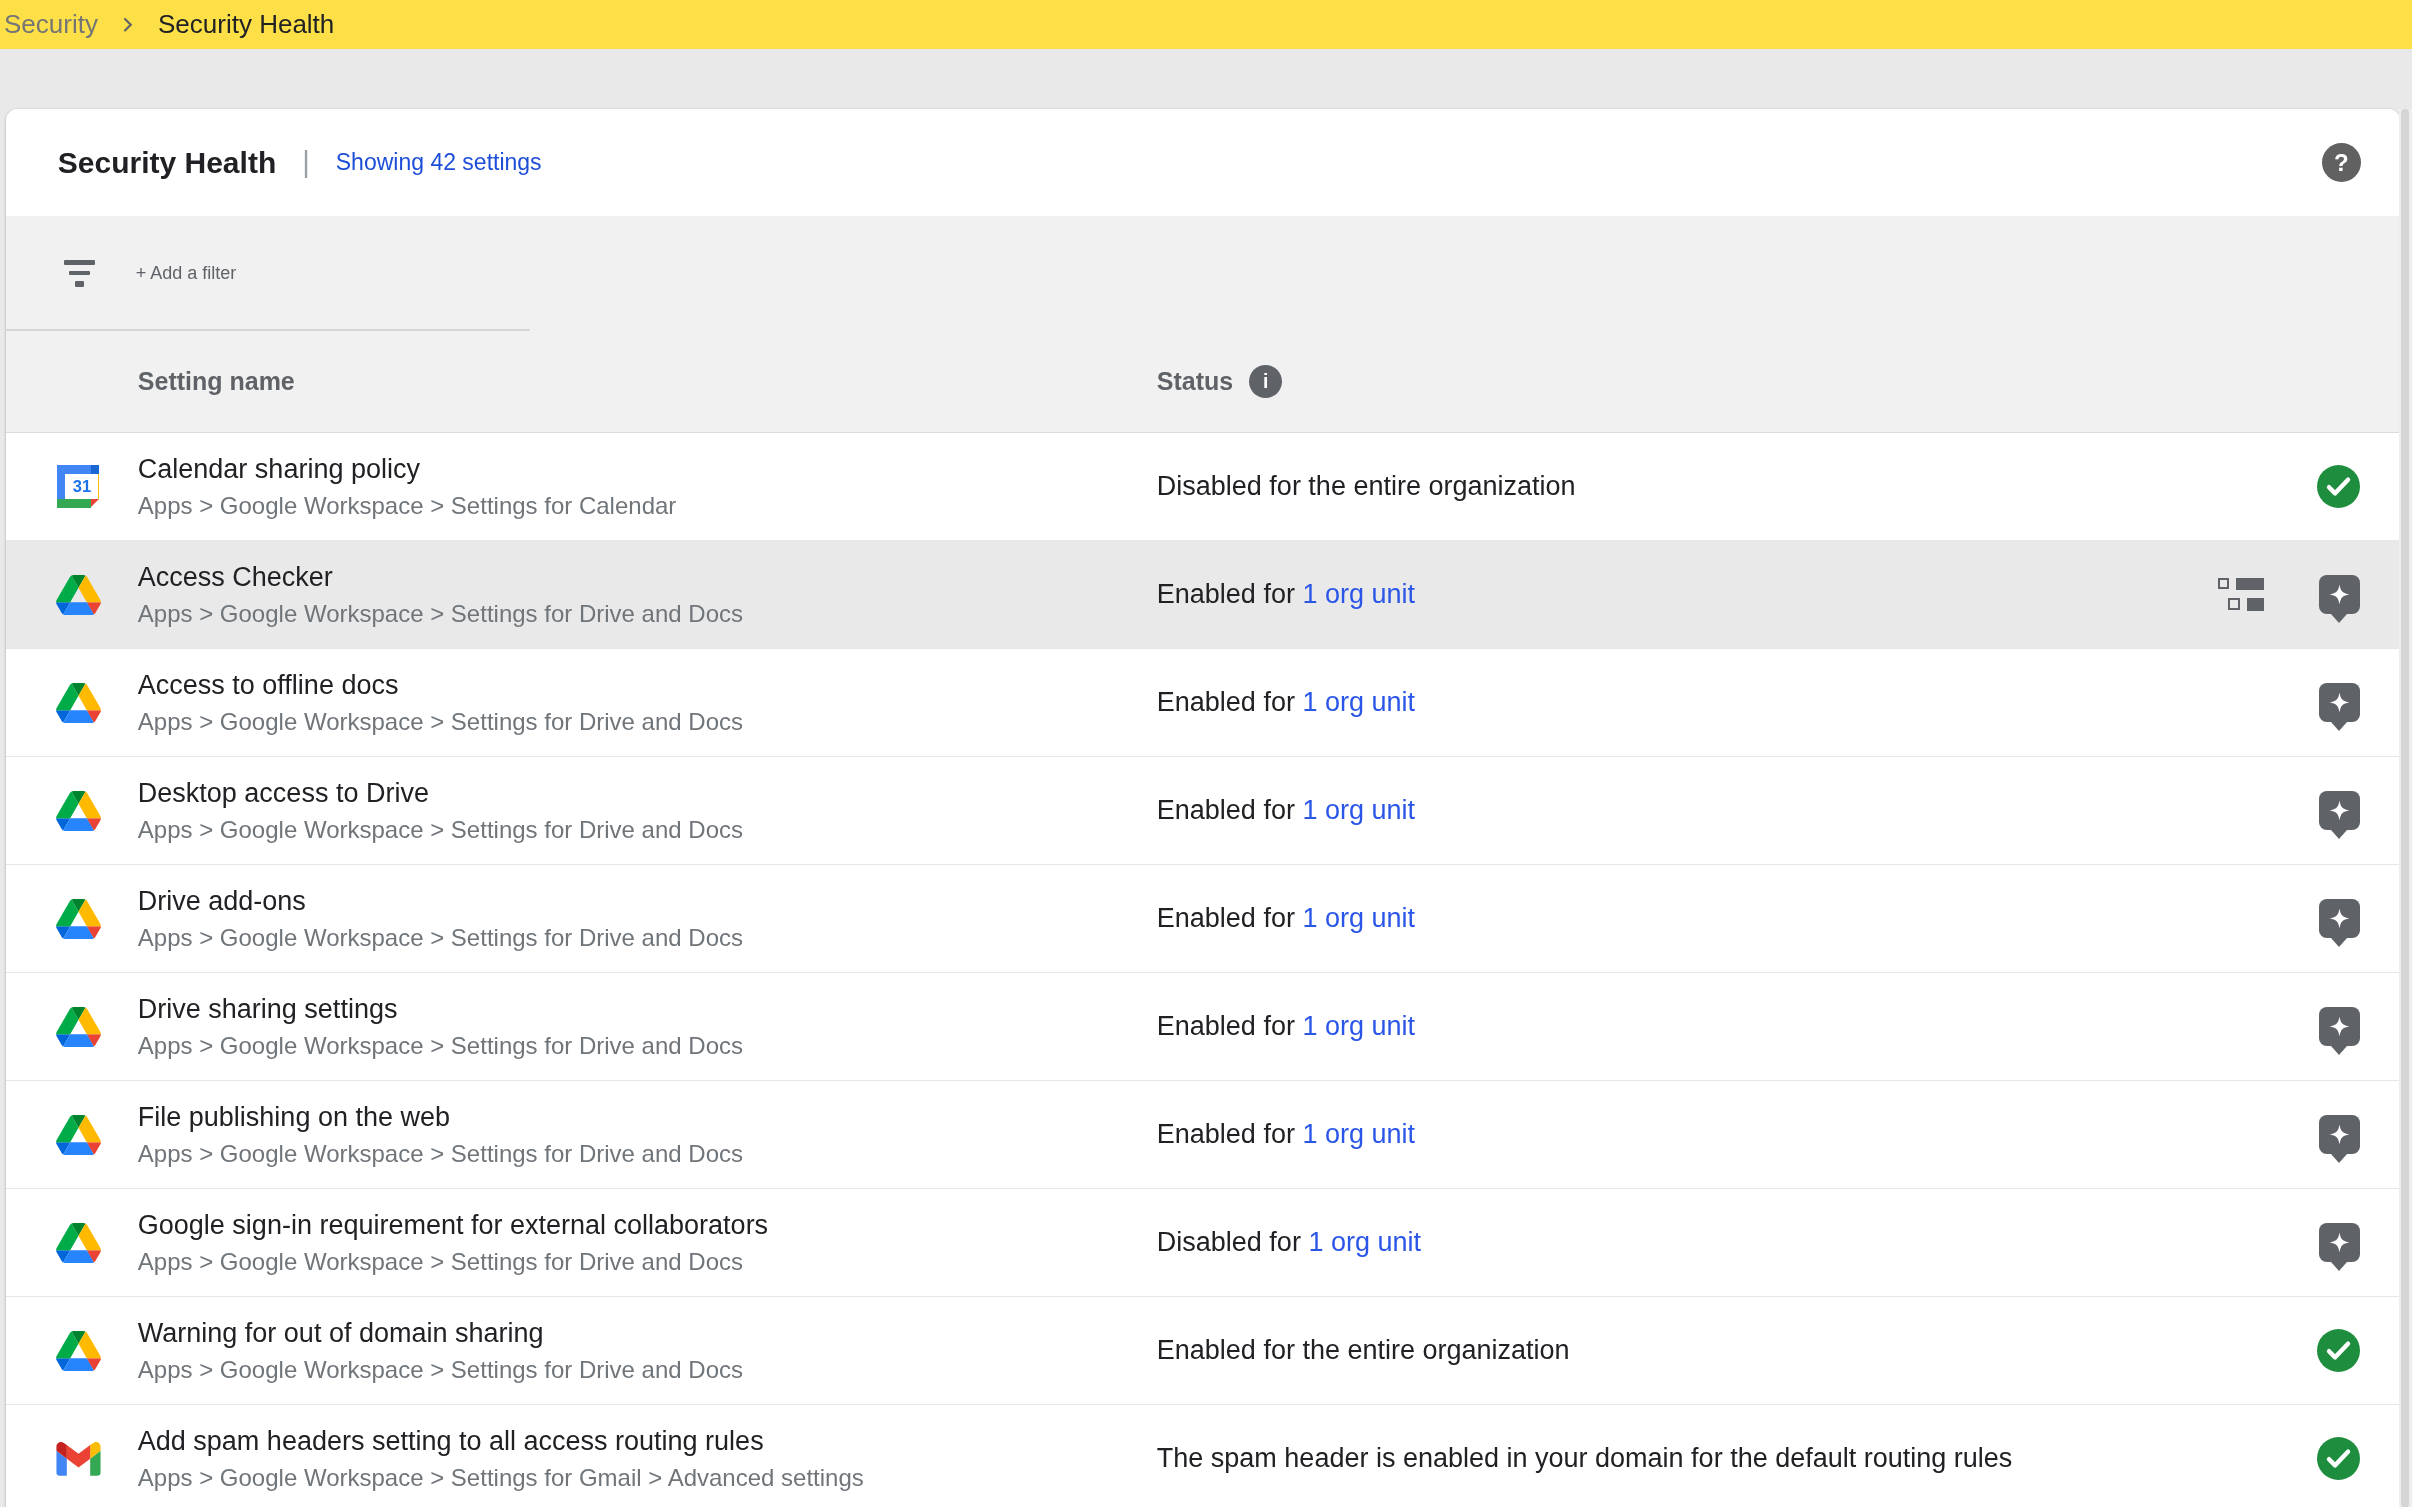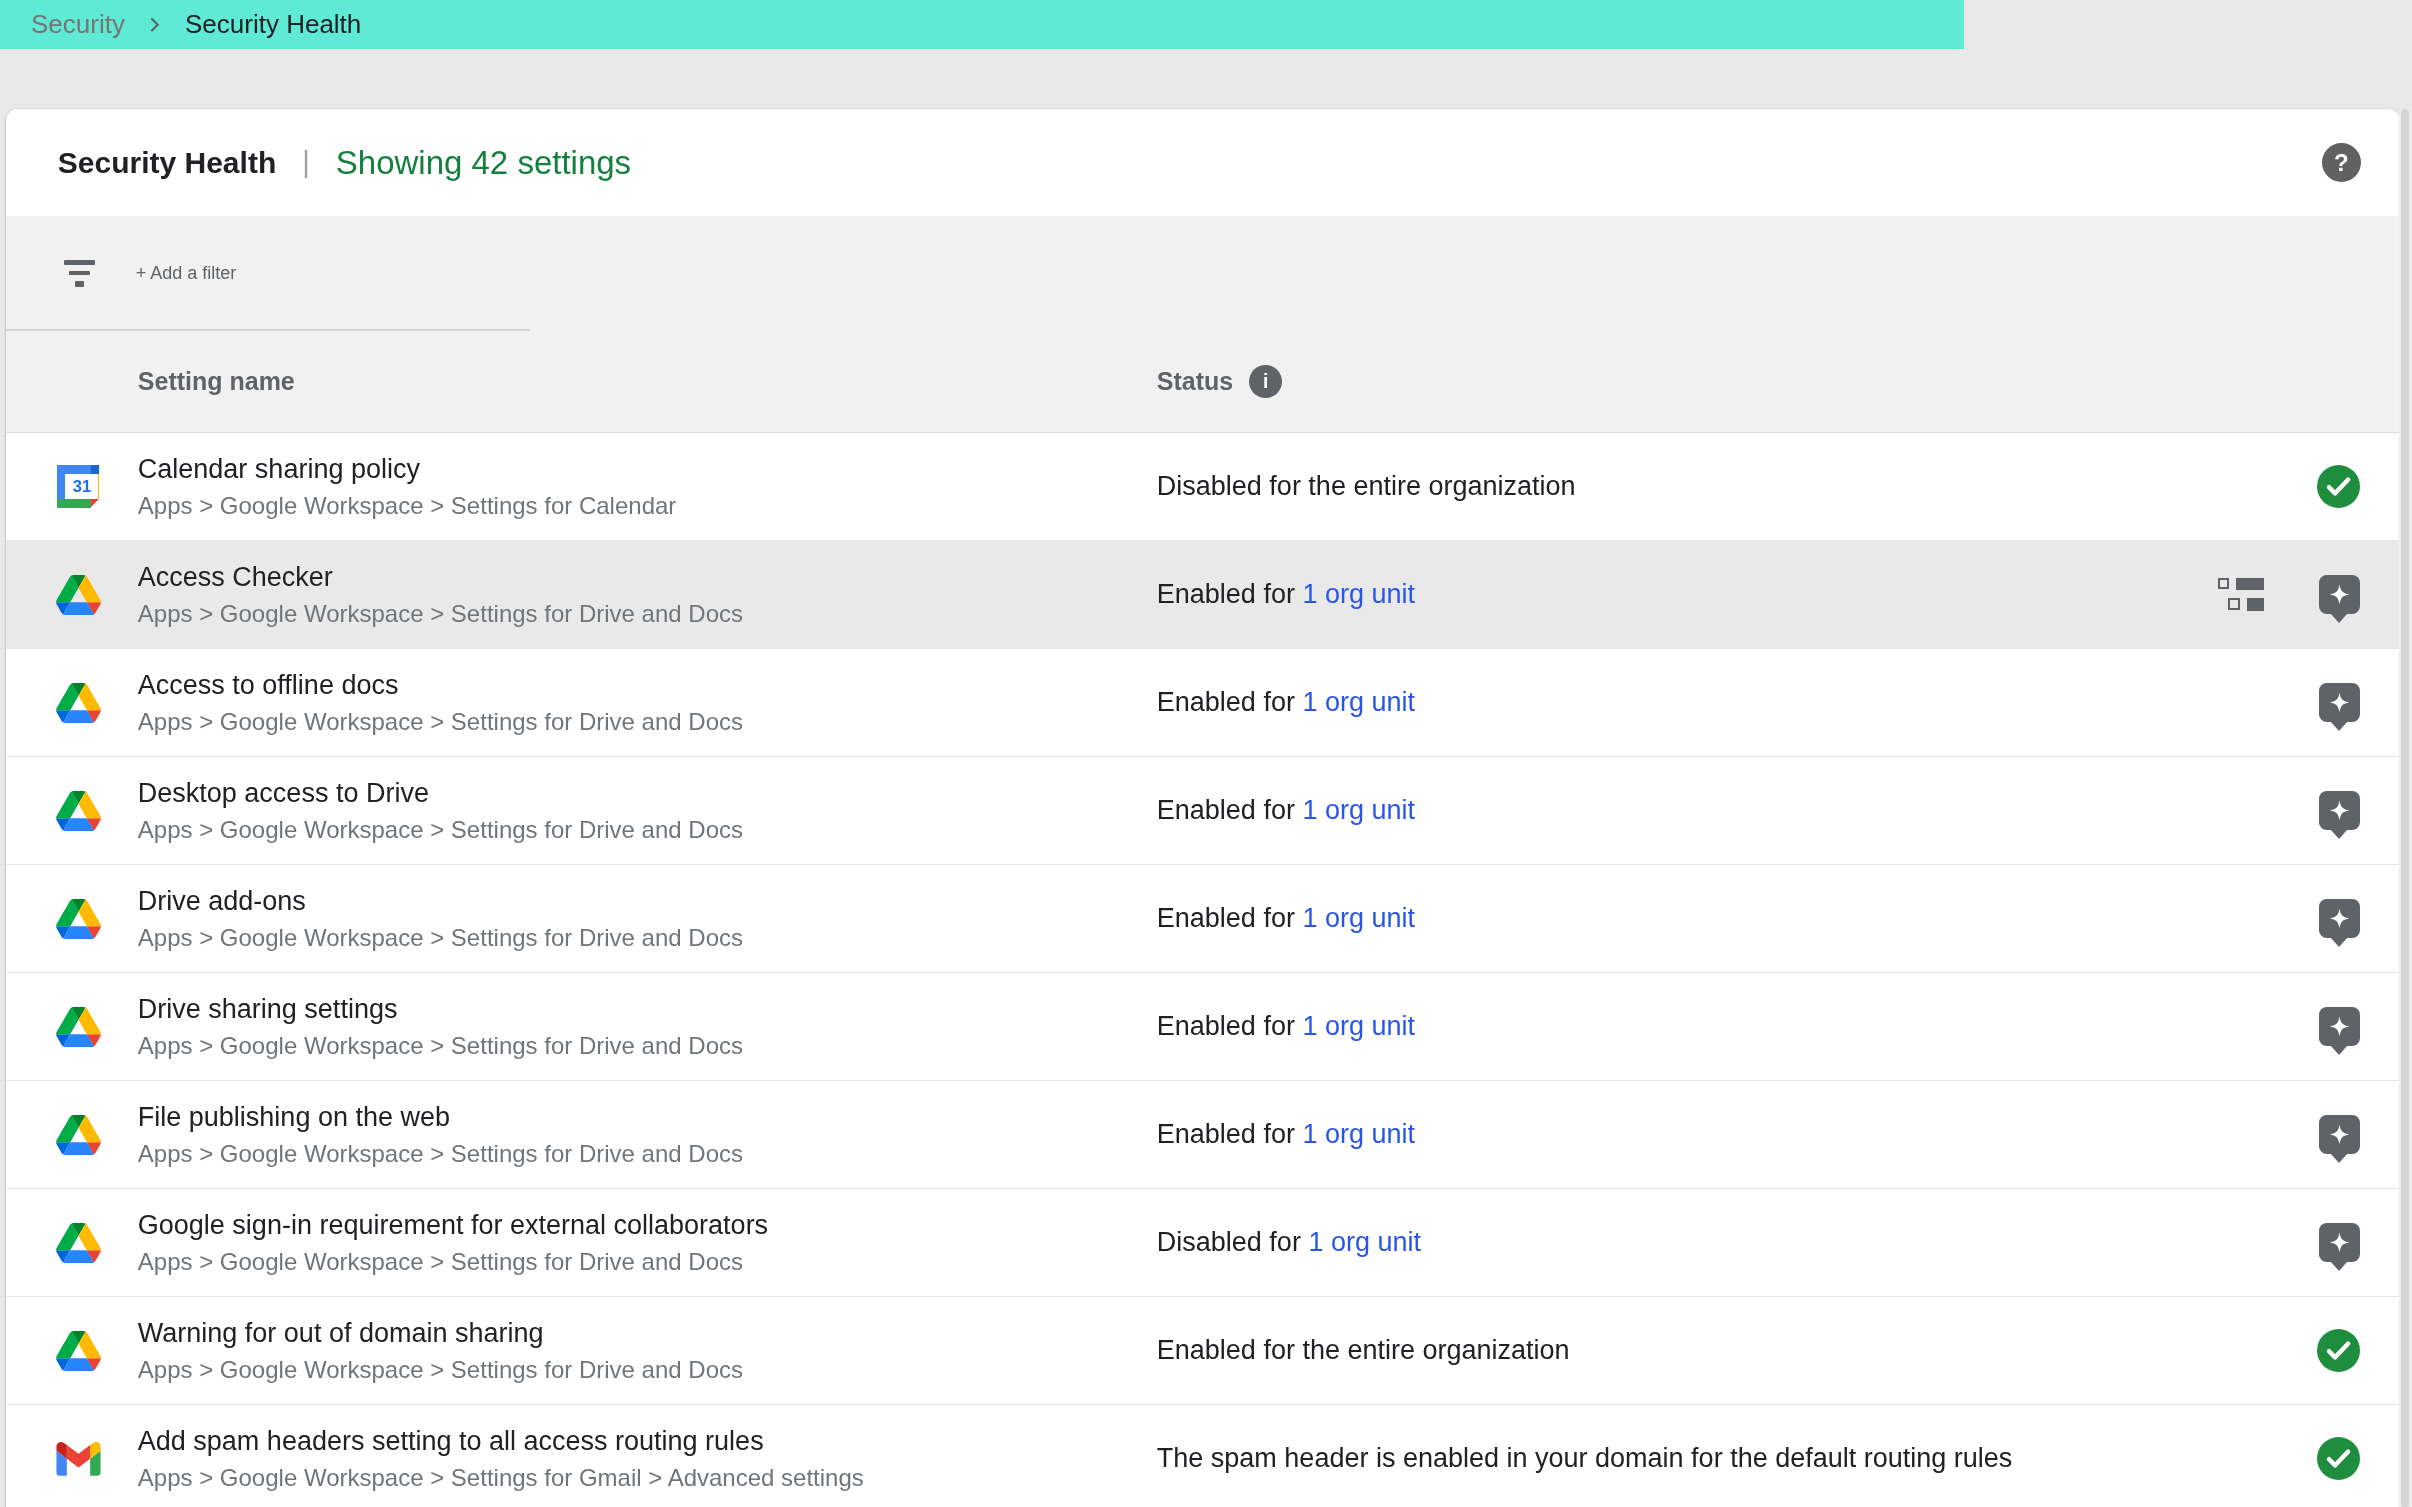--- a/index.html
+++ b/index.html
@@ -6,39 +6,39 @@
   html,body { width:2412px; height:1508px; }
   body {
     font-family:"Liberation Sans","DejaVu Sans",sans-serif;
     background:#e9e9e9;
     position:relative;
     overflow:hidden;
     color:#202124;
   }
   
   .topbar {
-    position:absolute; top:0; left:0; width:1964px; height:49px;
-    background:#5eead4; display:flex; align-items:center; padding-left:31px;
+    position:absolute; top:0; left:0; width:2412px; height:49px;
+    background:#fde047; display:flex; align-items:center; padding-left:4px;
     font-size:26px;
   }
   .crumb-parent { color:#757575; cursor:pointer; }
   .crumb-sep { margin:0 19.4px; display:flex; align-items:center; }
   .crumb-current { color:#202124; font-weight:500; }
 
   
   .card {
     position:absolute; left:5.8px; top:109px; width:2394px; height:1399px;
     background:#ffffff; border-radius:11.6px 11.6px 0 0;
     box-shadow:0 1px 2.9px rgba(0,0,0,.28), 0 0 1px rgba(0,0,0,.18);
     overflow:hidden;
   }
   .card-header { height:107px; display:flex; align-items:center; padding-left:52px; padding-right:39px; background:#fff; }
   .card-title { font-size:30px; font-weight:600; color:#202124; }
   .card-title-sep { font-size:29px; color:#9aa0a6; margin:0 26px; font-weight:300; }
-  .card-subtitle { font-size:33px; color:#15803d; }
+  .card-subtitle { font-size:23px; color:#1d4ed8; }
   .help-btn {
     margin-left:auto; width:39px; height:39px; border-radius:50%;
     background:#616161; color:#fff; display:flex; align-items:center; justify-content:center;
     font-size:24px; font-weight:700; cursor:pointer;
   }
 
   
   .filter-bar {
     height:115px; background:#f1f1f1; display:flex; align-items:center;
     padding-left:57px; position:relative;

